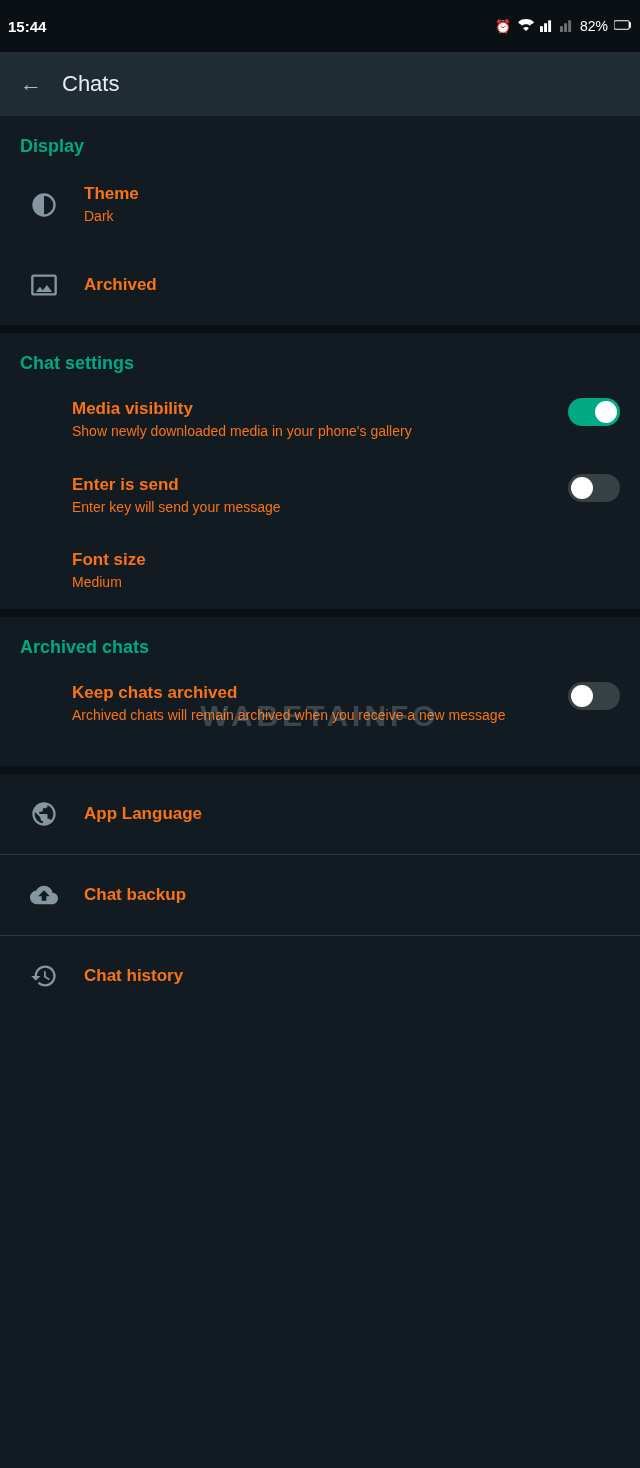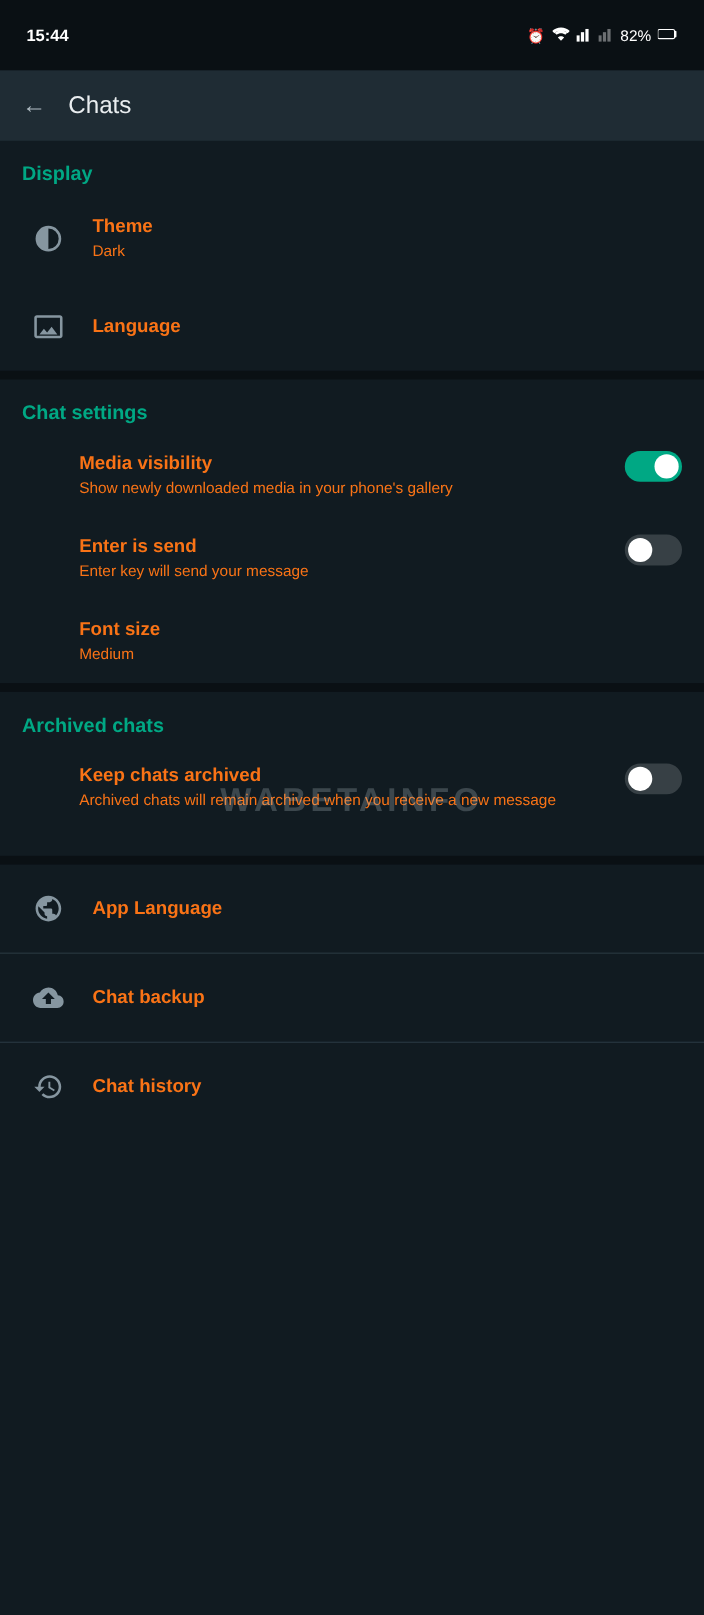--- a/index.html
+++ b/index.html
@@ -9,25 +9,25 @@
       min-height: 1468px;
       background-color: #111b21;
       font-family: 'Segoe UI', Arial, sans-serif;
       color: #e9edef;
       overflow-x: hidden;
     }
 
     
     .status-bar {
       background-color: #0a1014;
-      height: 64px;
+      height: 52px;
       display: flex;
       align-items: center;
       justify-content: space-between;
-      padding: 0 24px;
+      padding: 0 8px;
     }
     .status-time {
       font-size: 15px;
       font-weight: 600;
       color: #ffffff;
     }
     .status-icons {
       display: flex;
       align-items: center;
       gap: 6px;
@@ -221,21 +221,21 @@
     </div>
   </div>
 
   <div class="settings-item">
     <div class="item-icon">
       <svg viewBox="0 0 24 24" xmlns="http://www.w3.org/2000/svg">
         <path d="M21 3H3c-1.1 0-2 .9-2 2v14c0 1.1.9 2 2 2h18c1.1 0 2-.9 2-2V5c0-1.1-.9-2-2-2zm0 16H3V5h18v14zM8.5 13.5l2.5 3.01L14.5 12l4.5 6H5l3.5-4.5z"></path>
       </svg>
     </div>
     <div class="item-content">
-      <div class="item-title">Language</div>
+      <div class="item-title">Archived</div>
     </div>
   </div>
 </div>
 
 <div class="section-divider"></div>
 
 <div class="section">
   <div class="section-header">Chat settings</div>
 
   <div class="settings-item-indented">

